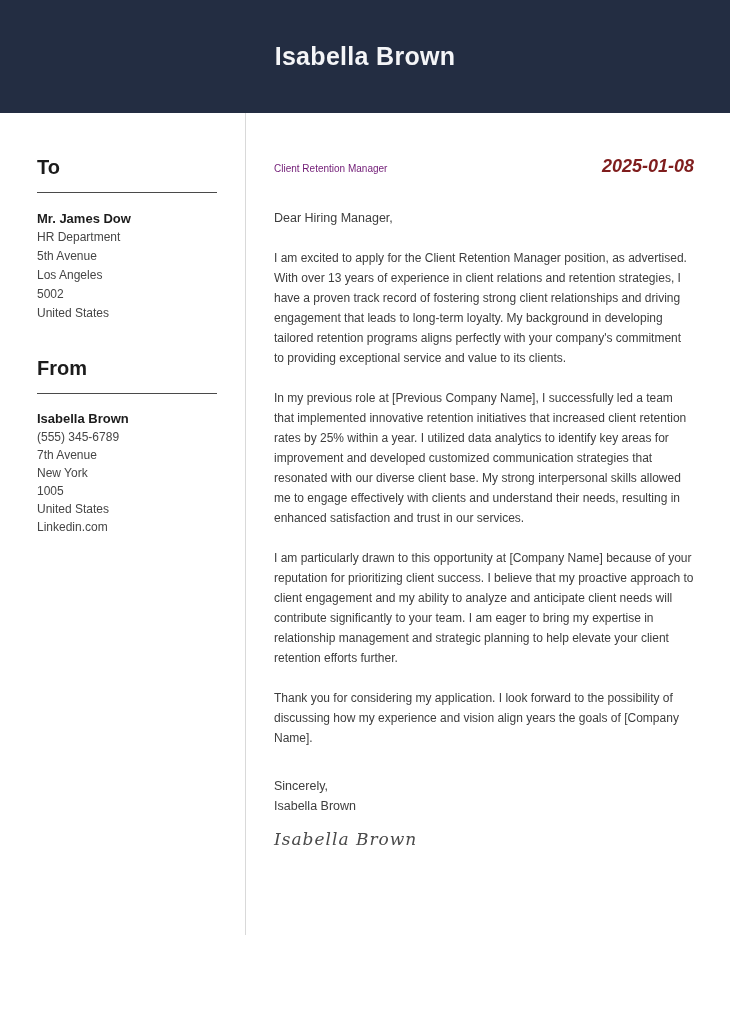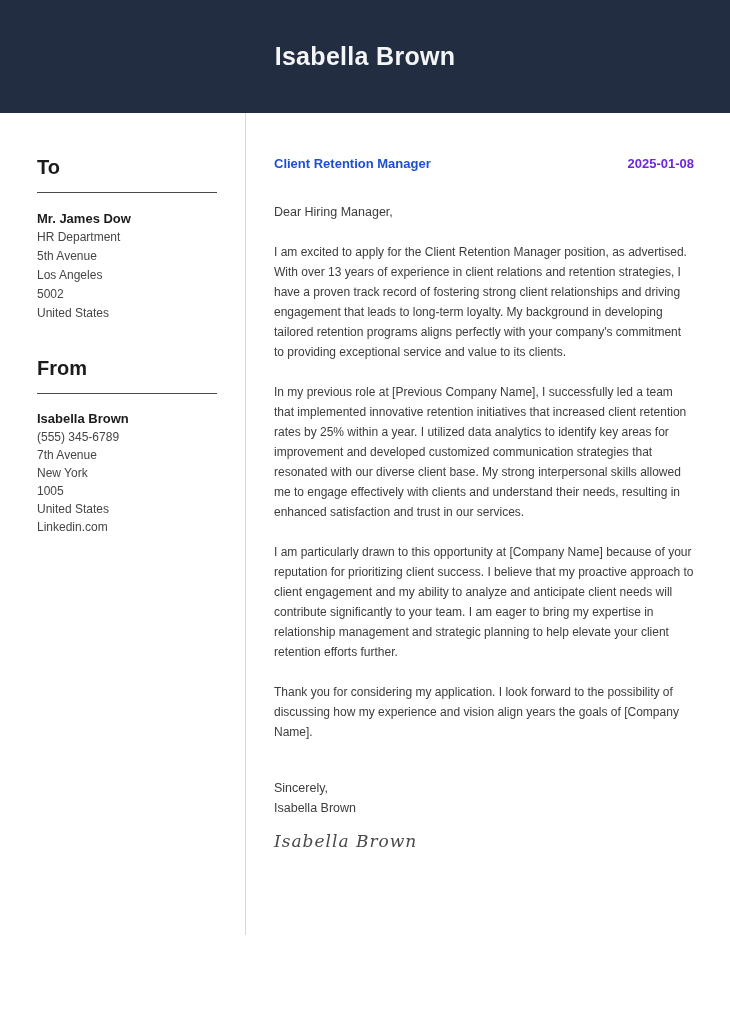--- a/index.html
+++ b/index.html
@@ -72,42 +72,43 @@
     flex: 1;
     padding: 43px 36px 0 28px;
   }
   .title-row {
     display: flex;
     justify-content: space-between;
     align-items: baseline;
     margin-bottom: 31px;
   }
   .job-title {
-    font-size: 13px;
-    font-weight: bold;
-    color: #1d4ed8;
+    font-size: 10px;
+    font-weight: normal;
+    color: #701a75;
   }
   .letter-date {
-    font-size: 13px;
+    font-size: 18px;
     font-weight: bold;
-    color: #6d28d9;
+    color: #7f1d1d;
+    font-style: italic;
   }
   .salutation {
     font-size: 12.5px;
     line-height: 20px;
     margin-bottom: 20px;
     color: #3d3d3d;
   }
   .para {
     font-size: 12px;
     line-height: 20px;
     color: #3d3d3d;
     margin-bottom: 20px;
   }
-  .closing-block { margin-top: 36px; }
+  .closing-block { margin-top: 28px; }
   .closing-line {
     font-size: 12.5px;
     line-height: 20px;
     color: #3d3d3d;
   }
   .signature-script {
     margin-top: 13px;
     font-family: "DejaVu Serif", serif;
     font-style: italic;
     font-size: 17px;

